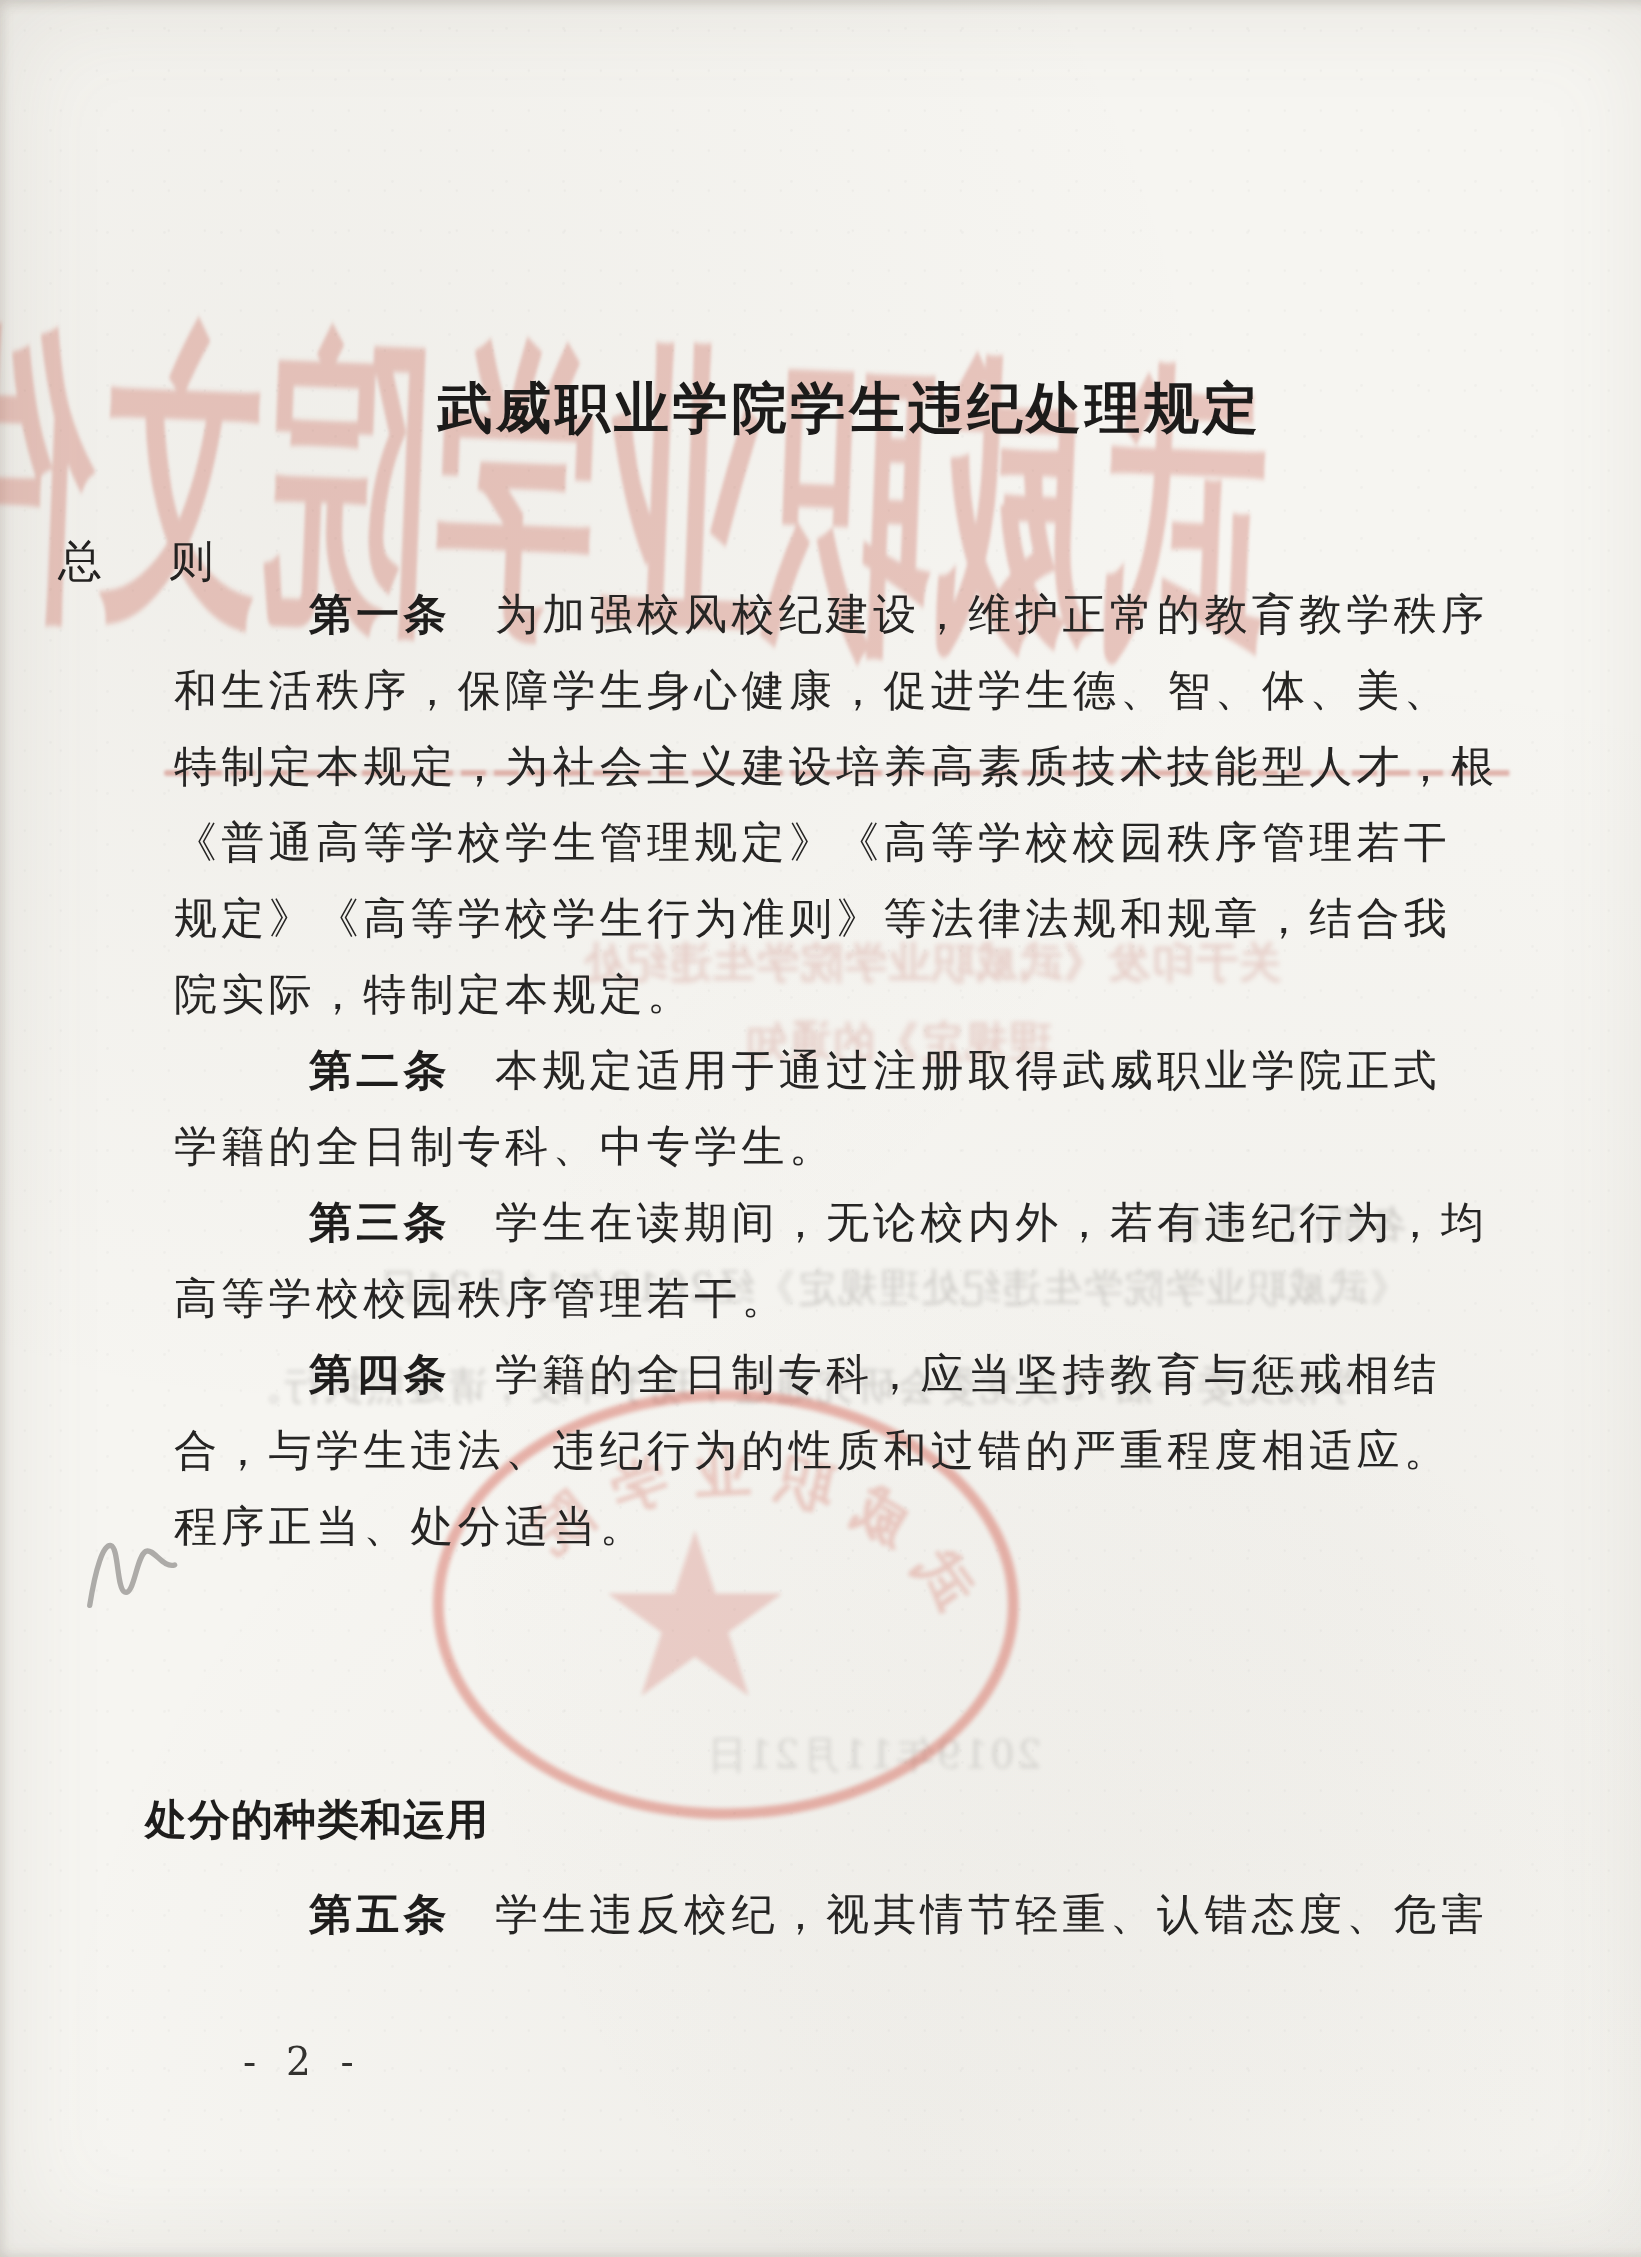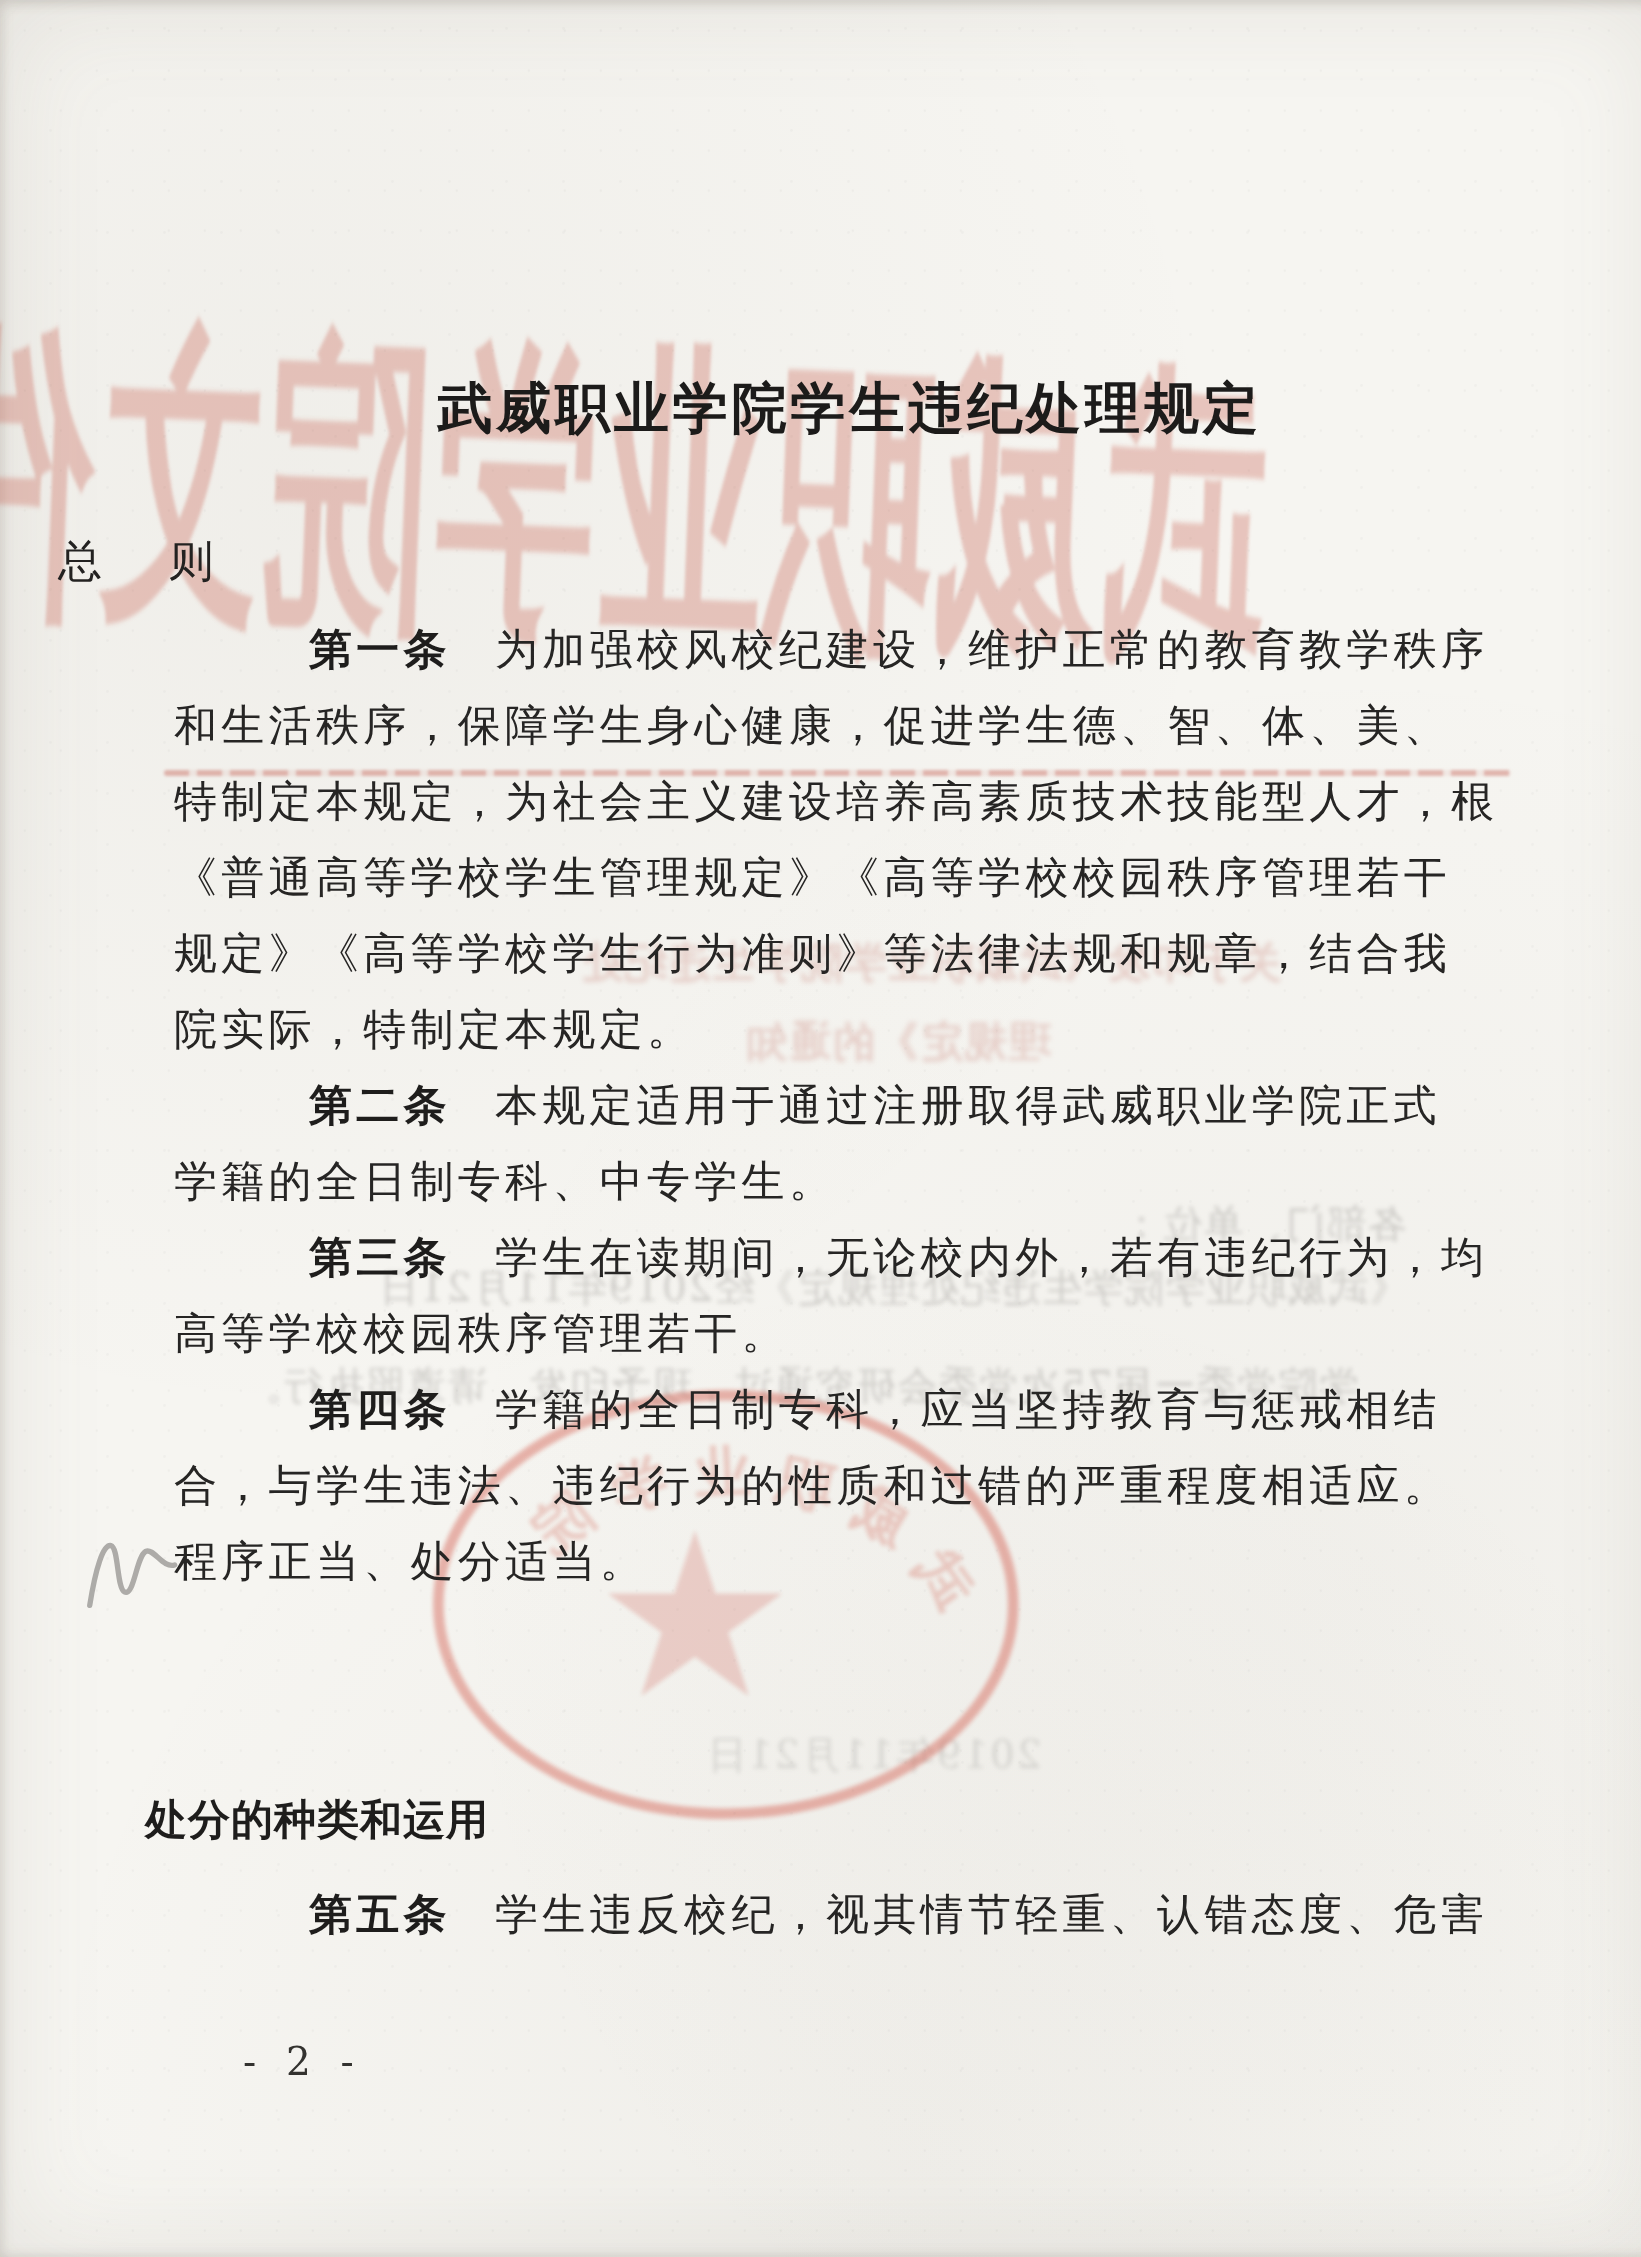--- a/index.html
+++ b/index.html
@@ -81,21 +81,21 @@
     position:absolute; top:532px; left:58px; width:1583px; margin:0;
     text-align:left; font-size:44px; font-weight:normal;
     letter-spacing:11.6px; color:#232221;
   }
   .h-types {
     position:absolute; top:1792px; left:145px; width:1497px; margin:0;
     text-align:left; font-size:42px; font-weight:bold; letter-spacing:1px;
     color:#1e1d1c; font-family:Liberation Sans, sans-serif;
   }
   .body-lines { position:absolute; left:174px; width:1352px; }
-  #lines  { top:611px; }
+  #lines  { top:576px; }
   #lines2 { top:1876px; }
   .line { height:76px; line-height:76px; font-size:43px;
           letter-spacing:4.3px; white-space:nowrap; color:#262524; }
   .line.indent { padding-left:135px; }
   .article-label { font-weight:bold; margin-right:44px; color:#1e1d1c; }
   .page-number {
     position:absolute; top:2039px; left:243px;
     font-size:39px; letter-spacing:8.7px; color:#33322f;
   }
 </style>

